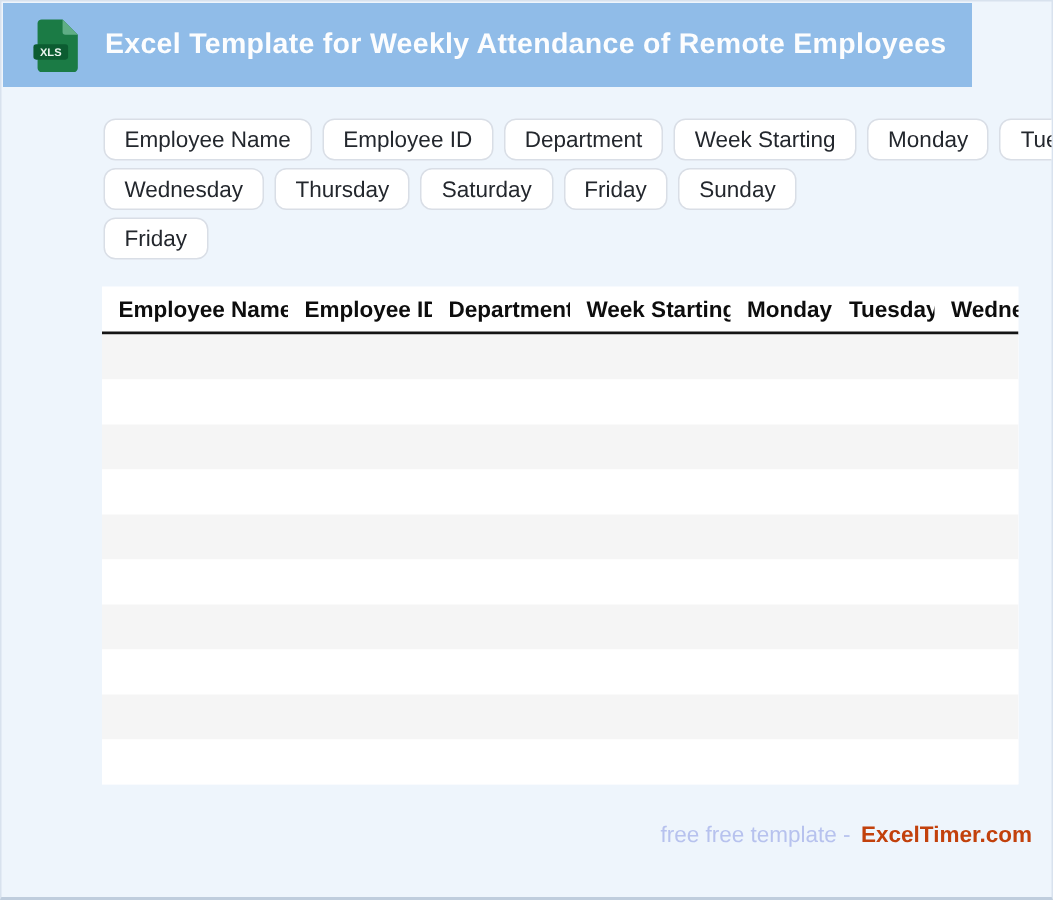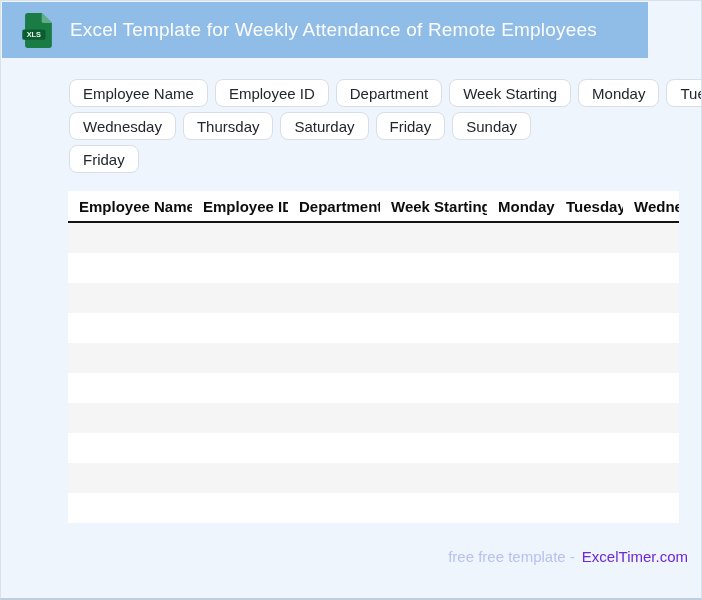--- a/index.html
+++ b/index.html
@@ -14,21 +14,21 @@
     padding-left:38px;
   }
   
   .header-band {
     position:absolute; left:1px; top:1px; width:646px; height:56px;
     background:#90bce8;
     display:flex; align-items:center; padding-left:19px;
   }
   .xls-icon { width:34px; height:37px; flex:none; display:block; }
   .title {
-    margin-left:15px; color:#fcfdfe; font-size:19px; font-weight:400;
+    margin-left:15px; color:#fcfdfe; font-size:19px; font-weight:700;
     letter-spacing:0.2px; white-space:nowrap;
   }
   
   .chips { position:absolute; left:68px; top:78px; display:flex; flex-direction:column; gap:5px; }
   .chip-row { display:flex; gap:7px; }
   .chip {
     background:#ffffff; border:1px solid #d9dee6; border-radius:8px;
     height:28px; display:flex; align-items:center; padding:0 13px;
     font-size:15px; color:#23272d; white-space:nowrap;
   }
@@ -46,21 +46,21 @@
     color:#0d0d0d; white-space:nowrap; overflow:hidden;
   }
   .t-row { width:611px; height:30px; }
   .t-row.odd  { background:#f5f5f5; }
   .t-row.even { background:#ffffff; }
   
   .footer {
     position:absolute; right:13px; top:547px;
     font-size:15px; color:#b7c2ee; white-space:nowrap;
   }
-  .footer .brand { font-weight:normal; color:#6d28d9; margin-left:7px; }
+  .footer .brand { font-weight:bold; color:#c2410c; margin-left:7px; }
 </style>
 </head>
 <body>
 
 <div class="page">
 
   <div class="header-band">
     <svg class="xls-icon" viewBox="0 0 36 40">
       <path d="M7 1 h15 l11 11 v24 a3 3 0 0 1 -3 3 H7 a3 3 0 0 1 -3 -3 V4 a3 3 0 0 1 3 -3 z" fill="#1b7b45"></path>
       <path d="M22 1 l11 11 h-9 a2 2 0 0 1 -2 -2 z" fill="#5fae85"></path>

